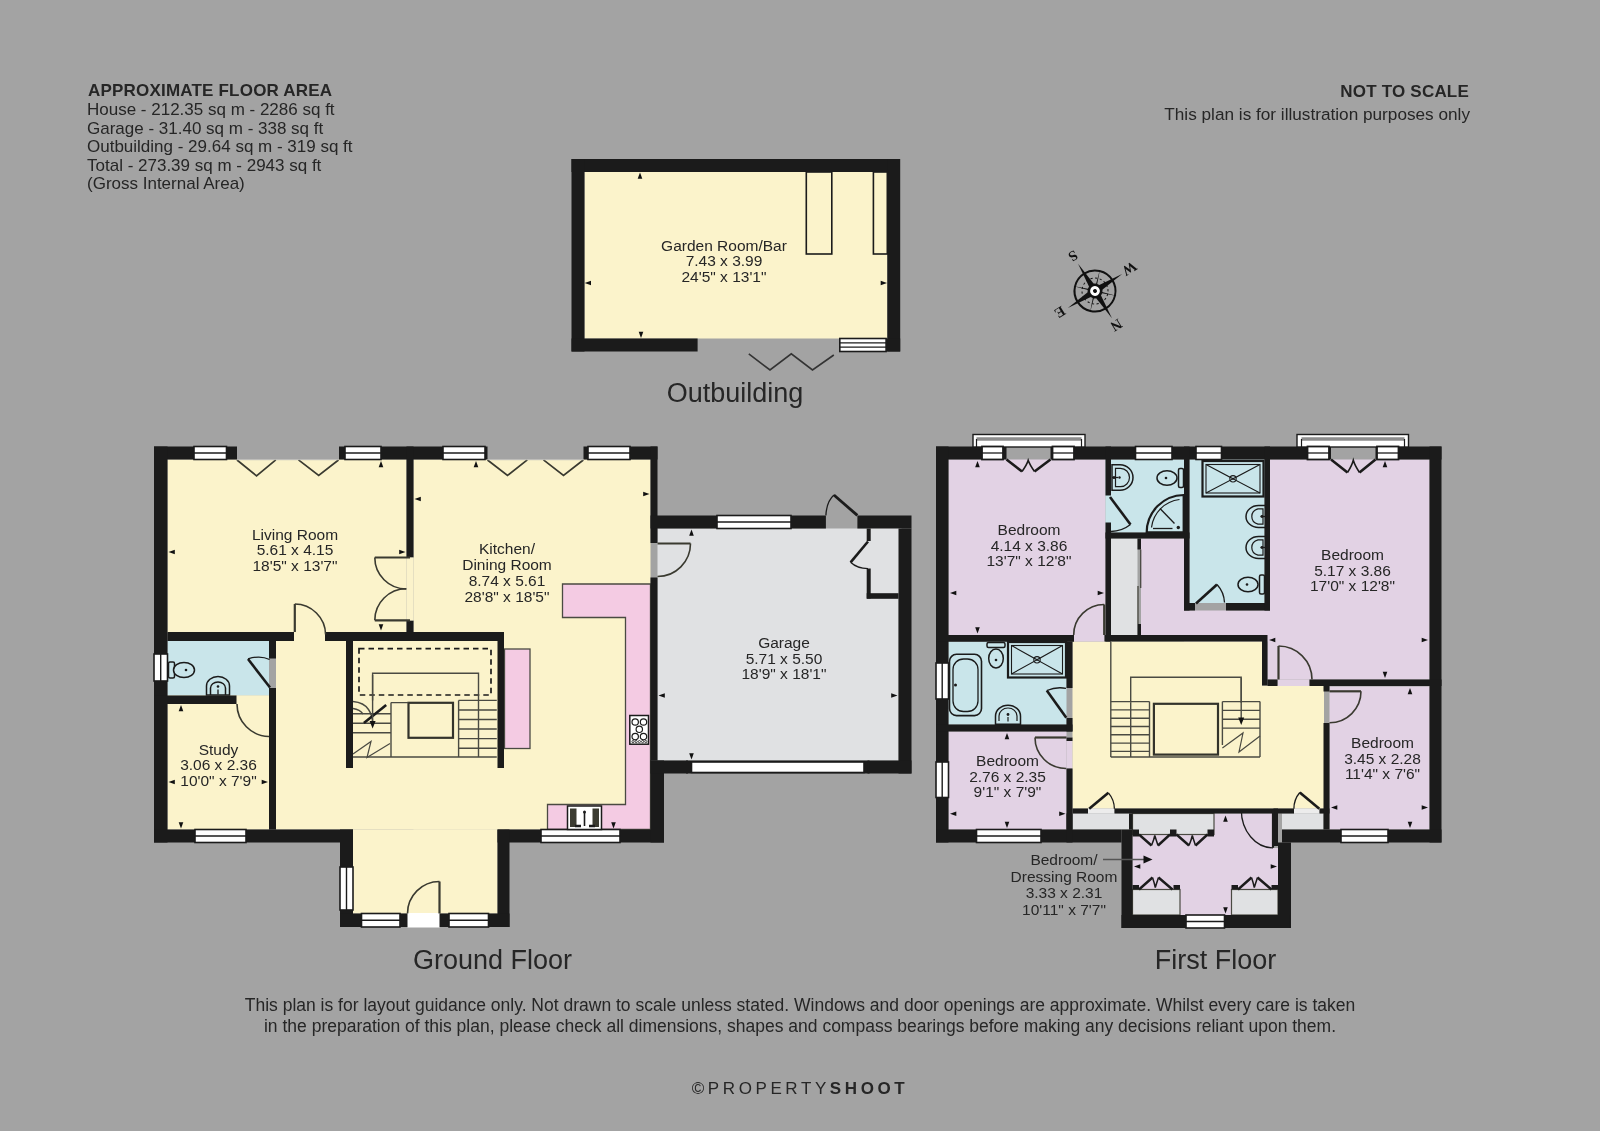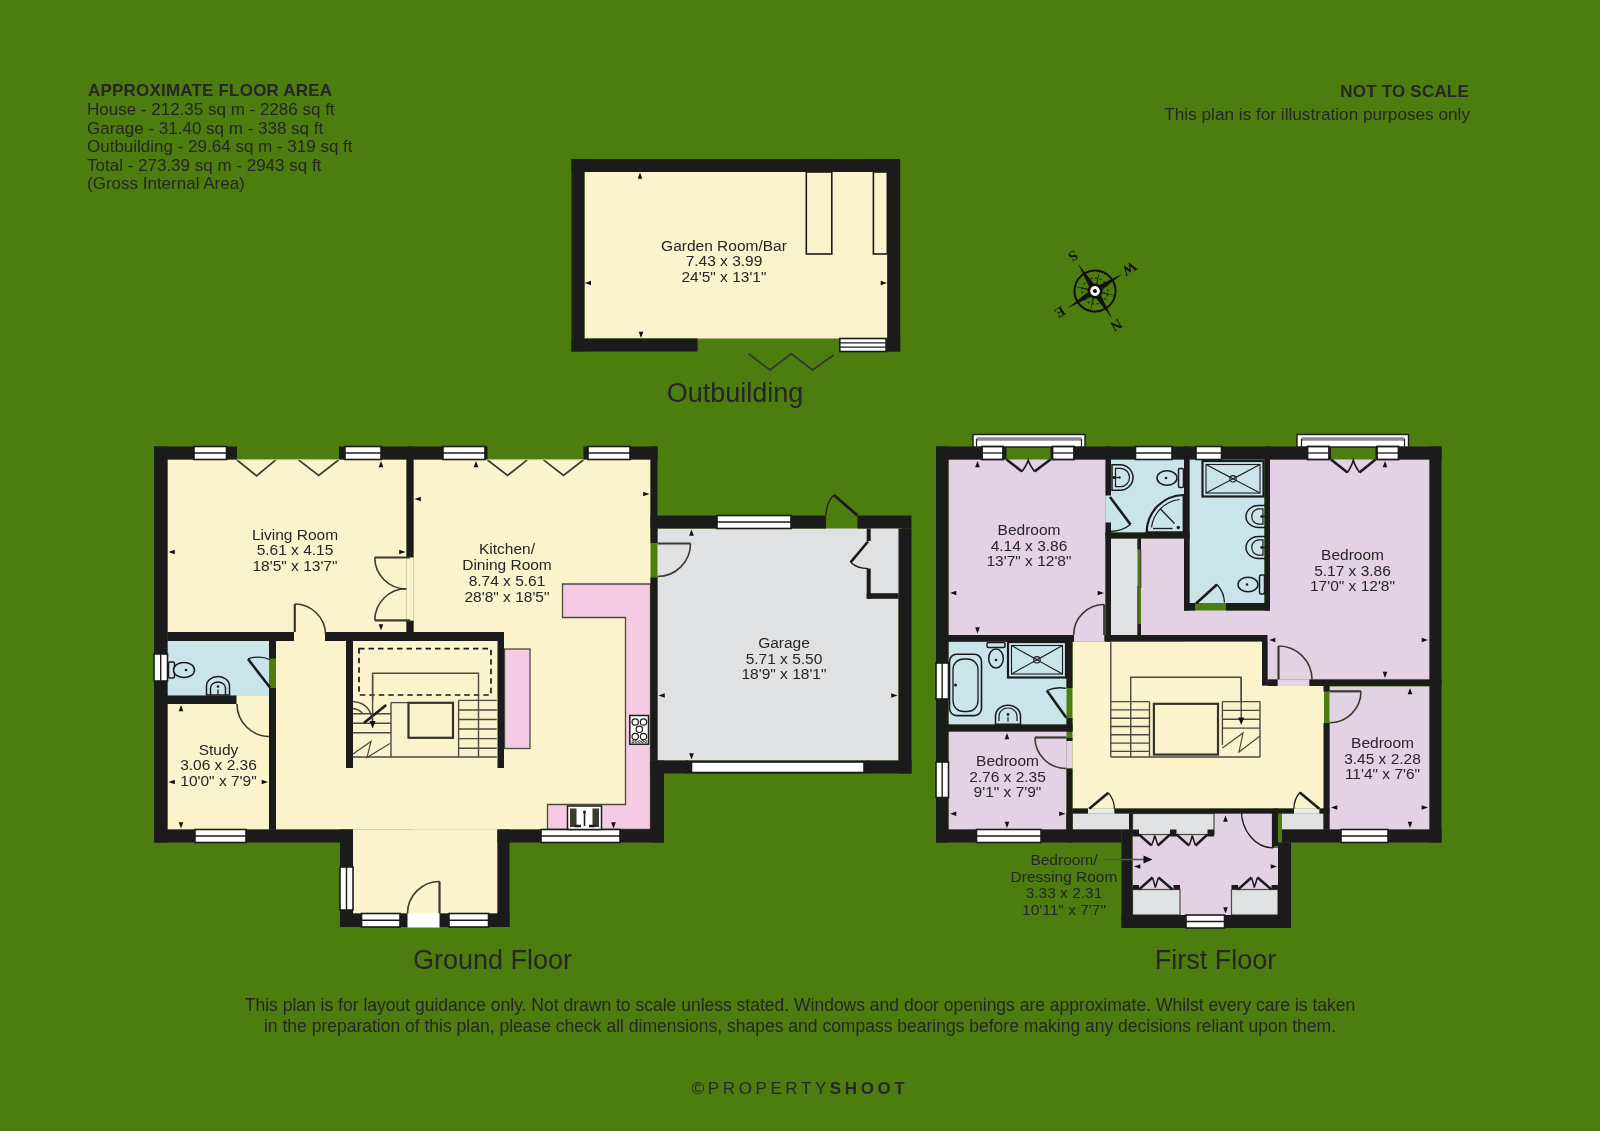--- a/index.html
+++ b/index.html
@@ -1,16 +1,16 @@
 <!DOCTYPE html>
 <html><head>
 <meta charset="utf-8">
 <style>
 html,body{margin:0;padding:0;background:#ffffff;}
-#page{position:relative;width:1600px;height:1131px;background:#4d7c0f;overflow:hidden;}
+#page{position:relative;width:1600px;height:1131px;background:#a3a3a3;overflow:hidden;}
 svg{display:block;}
 text{font-family:"Liberation Sans",sans-serif;fill:#262626;}
 .rl{font-size:15.5px;text-anchor:middle;}
 .title{font-size:27px;text-anchor:middle;}
 </style>
 </head>
 <body>
 <div id="page">
 <svg width="1600" height="1131" viewBox="0 0 1600 1131">
 <defs>

